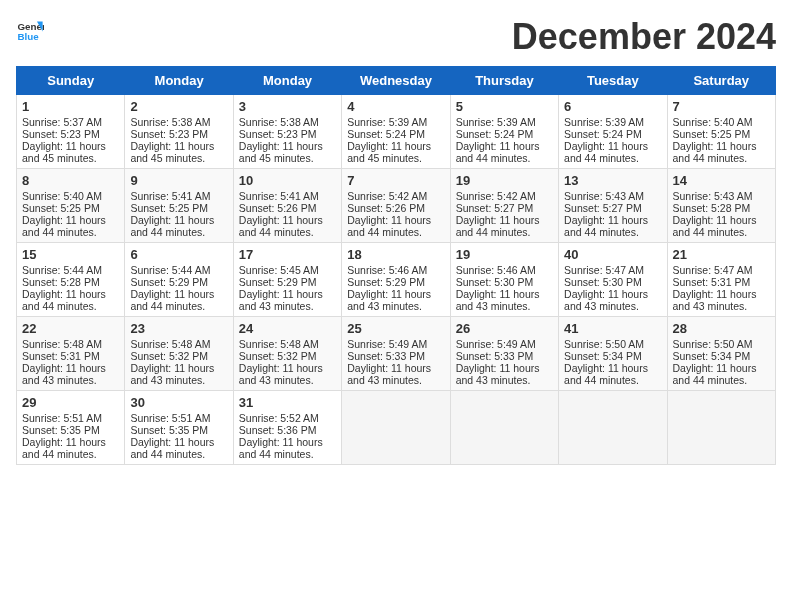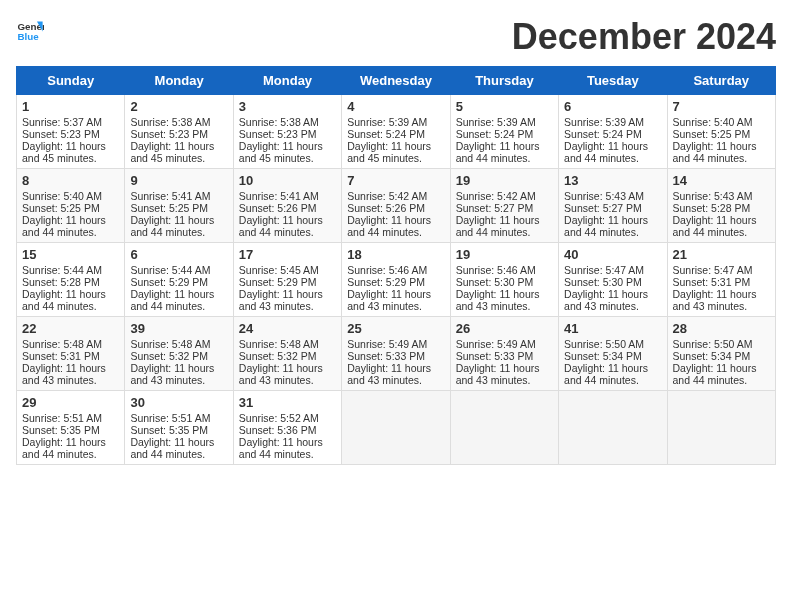--- a/index.html
+++ b/index.html
@@ -235,21 +235,21 @@
       </td>
       </tr>
       <tr>
         <td>
         <span class="day-number">22</span>
         <span>Sunrise: 5:48 AM</span><br>
         <span>Sunset: 5:31 PM</span><br>
         <span>Daylight: 11 hours and 43 minutes.</span>
       </td>
         <td>
-        <span class="day-number">39</span>
+        <span class="day-number">23</span>
         <span>Sunrise: 5:48 AM</span><br>
         <span>Sunset: 5:32 PM</span><br>
         <span>Daylight: 11 hours and 43 minutes.</span>
       </td>
         <td>
         <span class="day-number">24</span>
         <span>Sunrise: 5:48 AM</span><br>
         <span>Sunset: 5:32 PM</span><br>
         <span>Daylight: 11 hours and 43 minutes.</span>
       </td>

